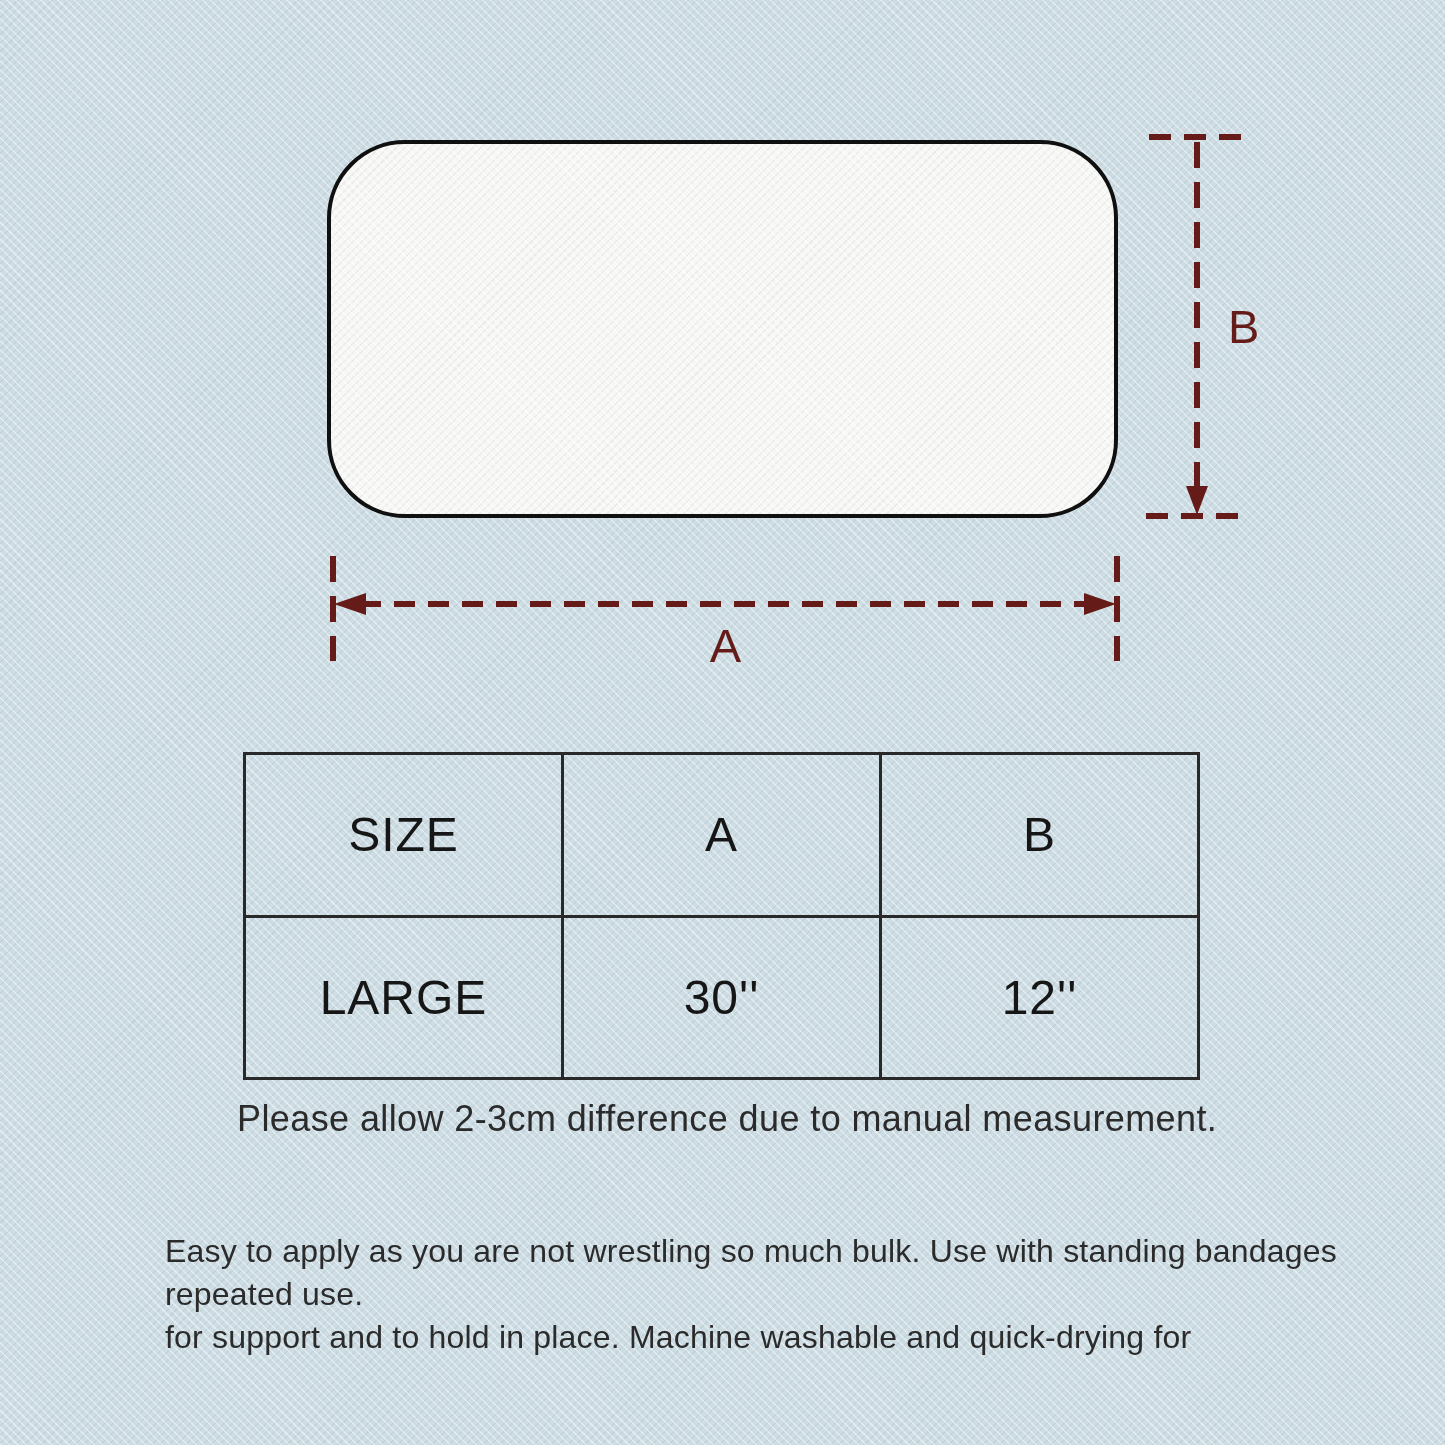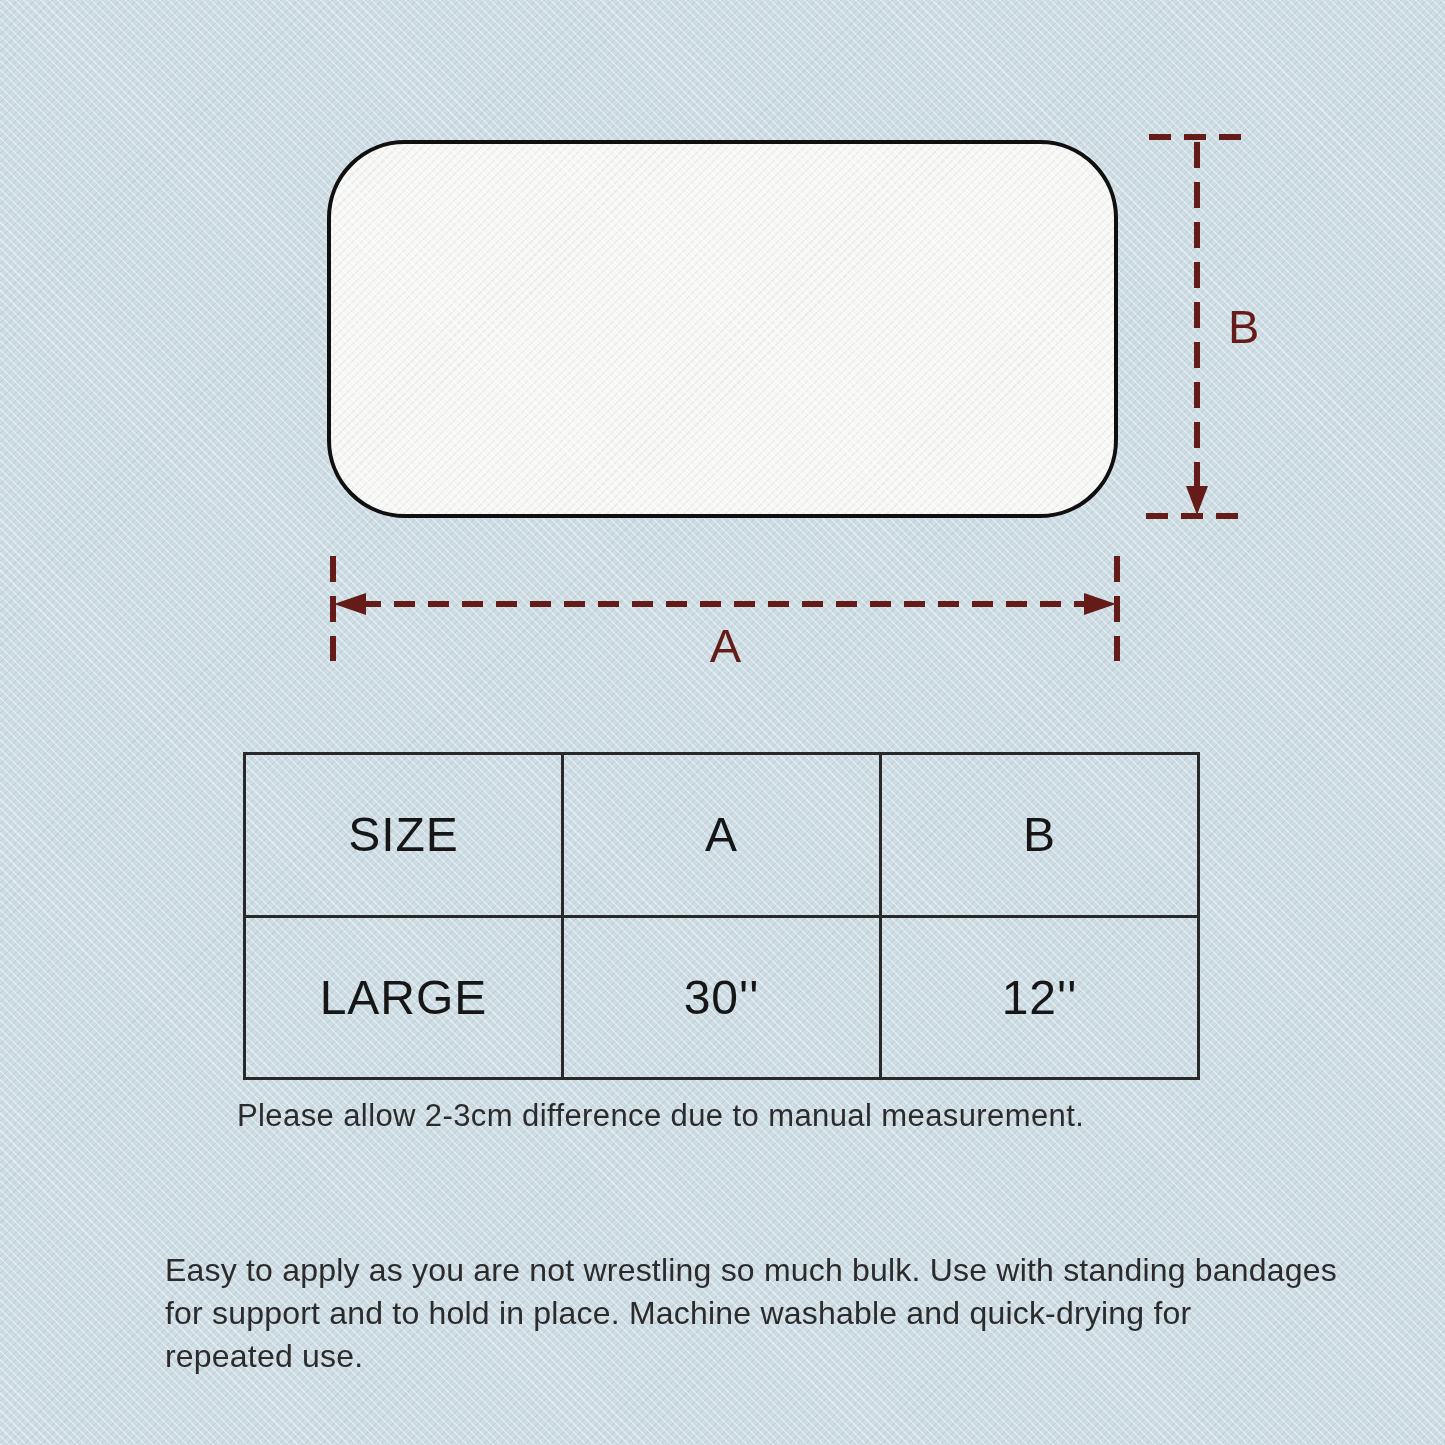--- a/index.html
+++ b/index.html
@@ -59,32 +59,31 @@
     font-size: 48px;
     font-weight: 400;
     color: #161616;
     letter-spacing: 1px;
     padding: 0;
   }
   
   .note {
     position: absolute;
     left: 237px; top: 1098px;
-    font-size: 31px;
+    font-size: 36px;
     color: #2b2b2b;
     letter-spacing: 0.4px;
   }
   .description {
     position: absolute;
     left: 165px; top: 1230px;
     font-size: 32px;
     line-height: 43px;
     color: #2b2b2b;
     letter-spacing: 0.2px;
-    margin-top: 19px;
   }
 </style>
 </head>
 <body>
 
 <div class="canvas">
 
   <div class="pad-shape"></div>
 
   <svg class="dims-svg" viewBox="0 0 1445 1445" aria-hidden="true">
@@ -120,17 +119,17 @@
         <td>30''</td>
         <td>12''</td>
       </tr>
     </tbody>
   </table>
 
   <div class="note">Please allow 2-3cm difference due to manual measurement.</div>
 
   <div class="description">
     <div>Easy to apply as you are not wrestling so much bulk. Use with standing bandages</div>
+    <div>repeated use.</div>
     <div>for support and to hold in place. Machine washable and quick-drying for</div>
-    <div>repeated use.</div>
   </div>
 
 </div>
 
 </body></html>

